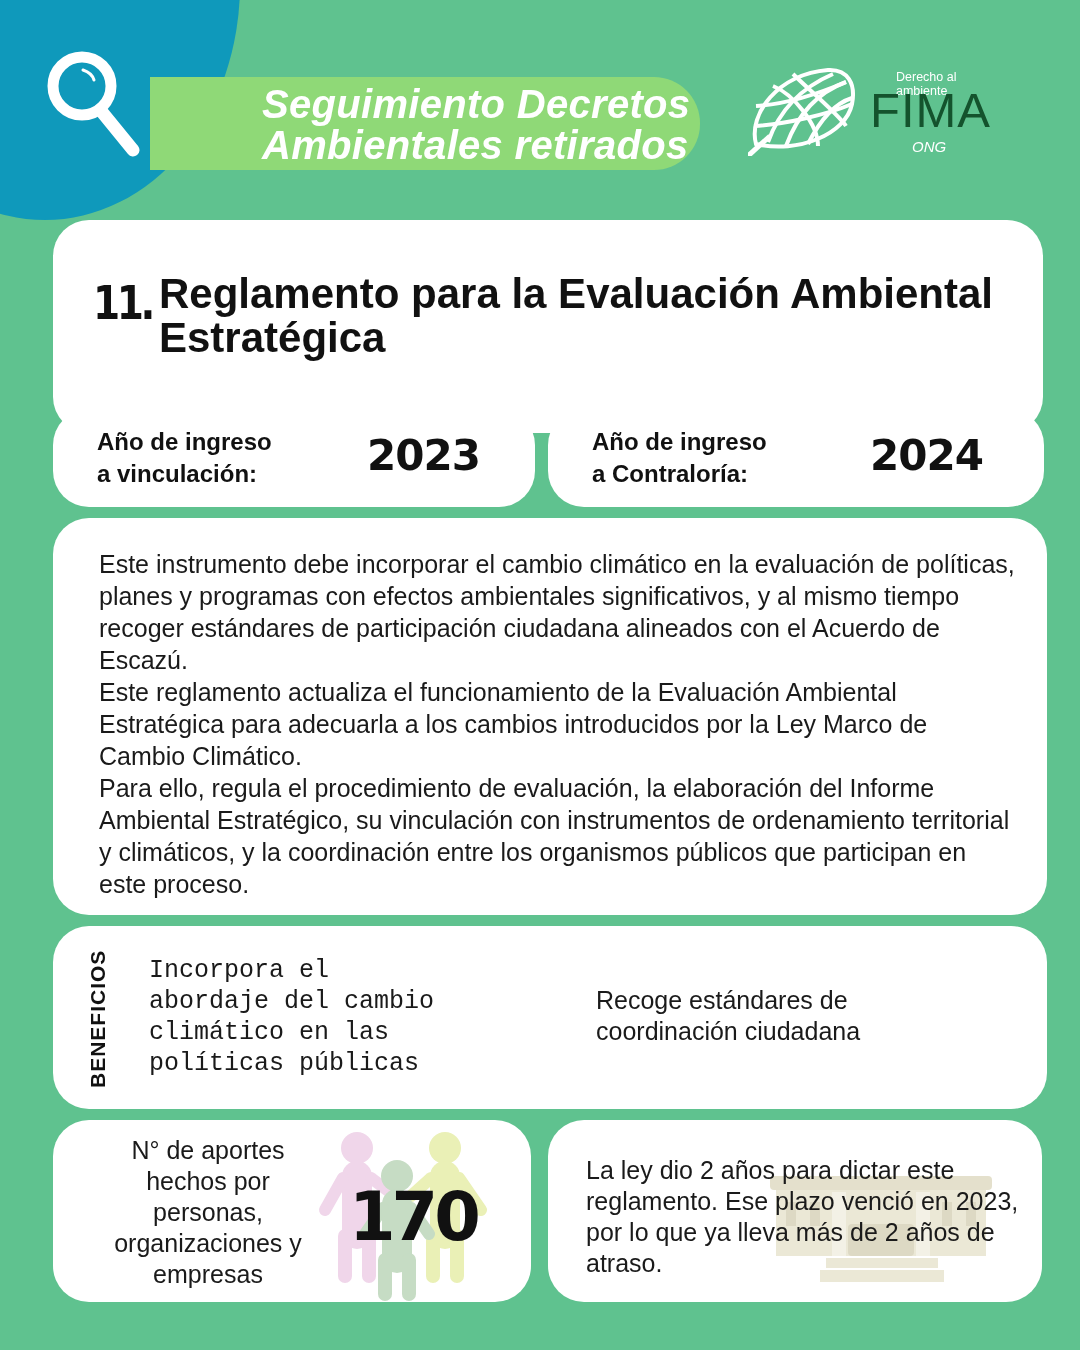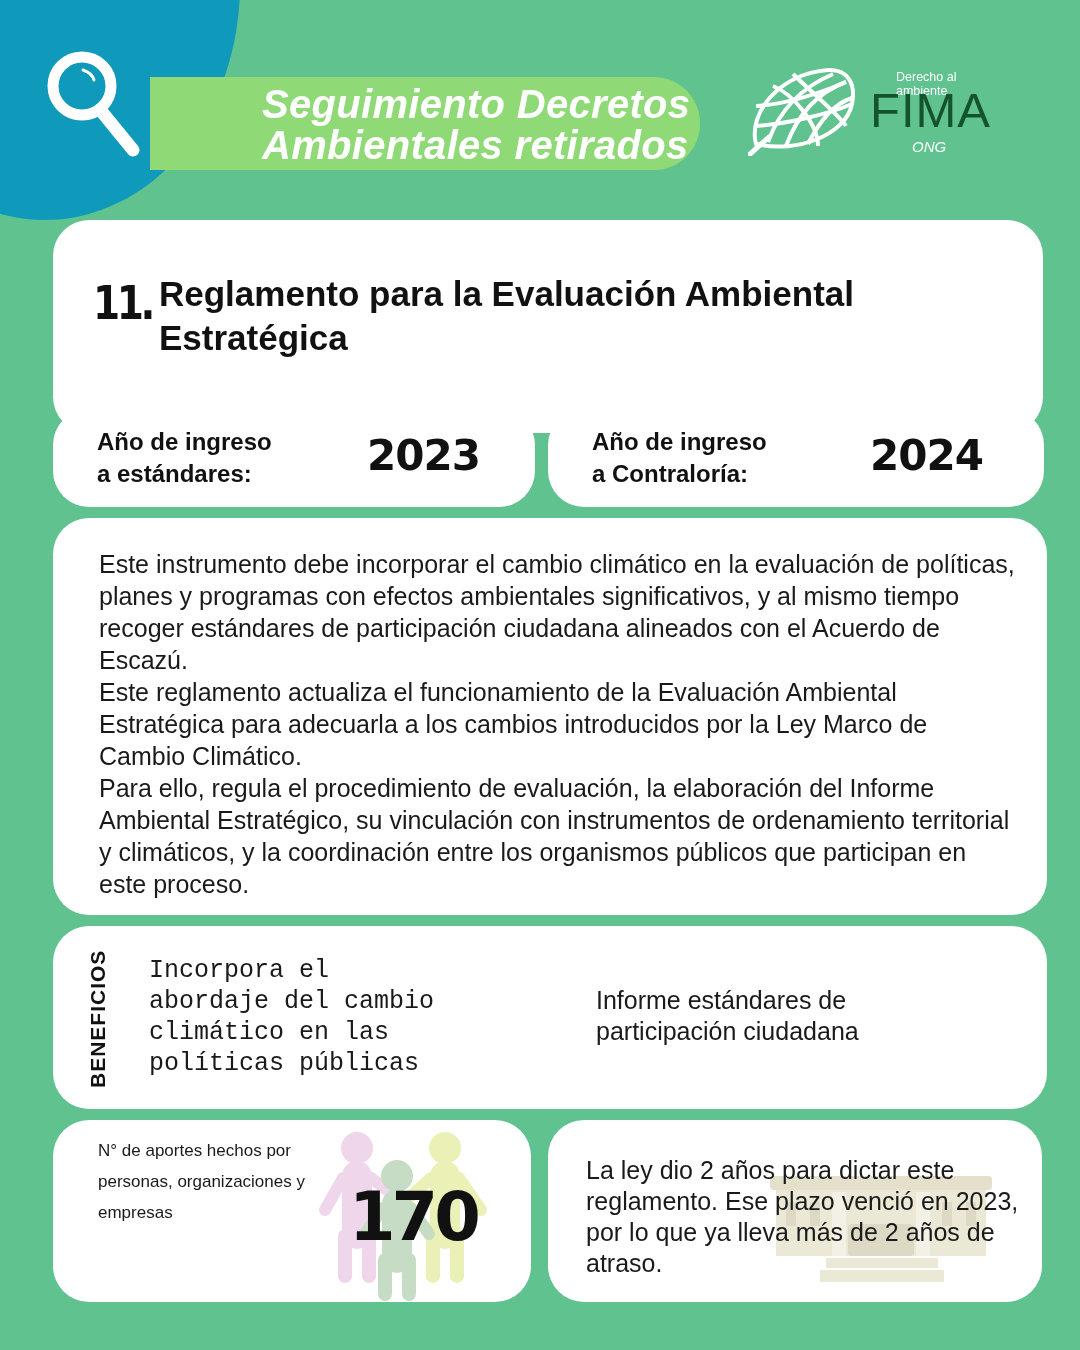--- a/index.html
+++ b/index.html
@@ -36,21 +36,21 @@
 
   .card { position: absolute; background: #fff; border-radius: 36px; }
   .title-card { left: 53px; top: 220px; width: 990px; height: 213px; }
   .title-num {
     position: absolute; left: 40px; top: 56px;
     font-family: "DejaVu Sans", sans-serif; font-weight: bold;
     font-size: 46px; letter-spacing: -4px; transform: scaleX(0.85); transform-origin: left;
   }
   .title-text {
     position: absolute; left: 106px; top: 52px;
-    font-weight: bold; font-size: 35px; line-height: 44px; width: 860px;
+    font-weight: bold; font-size: 42px; line-height: 44px; width: 860px;
   }
   .year-card { top: 409px; height: 98px; }
   .year-left { left: 53px; width: 482px; }
   .year-right { left: 548px; width: 496px; }
   .year-label { position: absolute; left: 44px; top: 17px; font-weight: bold; font-size: 24px; line-height: 32px; }
   .year-value {
     position: absolute; top: 22px; font-family: "DejaVu Sans", sans-serif;
     font-weight: bold; font-size: 42px; letter-spacing: -1px;
   }
   .year-left .year-value { left: 314px; }
@@ -66,21 +66,21 @@
   .ben-label {
     position: absolute; left: 33px; top: 162px;
     transform: rotate(-90deg); transform-origin: left top;
     font-weight: bold; font-size: 21px; letter-spacing: 1px; width: 150px;
   }
   .ben-item { position: absolute; font-size: 25px; line-height: 31px; color: #1a1a1a; }
   .ben-1 { left: 96px; top: 29px; width: 300px; font-family: Liberation Mono, monospace; }
   .ben-2 { left: 543px; top: 59px; width: 380px; }
 
   .count-card { left: 53px; top: 1120px; width: 478px; height: 182px; }
-  .count-label { position: absolute; left: 45px; top: 15px; font-size: 17px; line-height: 31px; color: #1a1a1a; width: 220px; z-index: 2; }
+  .count-label { position: absolute; left: 45px; top: 15px; font-size: 25px; line-height: 31px; color: #1a1a1a; width: 220px; z-index: 2; text-align: center; }
   .people-icon { position: absolute; left: 262px; top: 6px; width: 180px; height: 176px; }
   .count-value {
     position: absolute; left: 296px; top: 58px; z-index: 2;
     font-family: "DejaVu Sans", sans-serif; font-weight: bold; font-size: 67px; letter-spacing: -4px;
   }
 
   .deadline-card { left: 548px; top: 1120px; width: 494px; height: 182px; }
   .building-icon { position: absolute; left: 222px; top: 56px; width: 222px; height: 118px; }
   .deadline-text { position: absolute; left: 38px; top: 35px; width: 440px; font-size: 25px; line-height: 31px; color: #1a1a1a; z-index: 2; }
 </style>
@@ -120,21 +120,21 @@
 </div>
 
 <div class="card title-card">
   <div class="title-num">11.</div>
   <div class="title-text">Reglamento para la Evaluación Ambiental Estratégica</div>
 </div>
 
 <div class="card year-card year-left">
   <div class="year-label">
     <div>Año de ingreso</div>
-    <div>a estándares:</div>
+    <div>a vinculación:</div>
   </div>
   <div class="year-value">2023</div>
 </div>
 
 <div class="card year-card year-right">
   <div class="year-label">
     <div>Año de ingreso</div>
     <div>a Contraloría:</div>
   </div>
   <div class="year-value">2024</div>
@@ -144,21 +144,21 @@
   <div class="desc-text">
     <div>Este instrumento debe incorporar el cambio climático en la evaluación de políticas, planes y programas con efectos ambientales significativos, y al mismo tiempo recoger estándares de participación ciudadana alineados con el Acuerdo de Escazú.</div>
     <div>Este reglamento actualiza el funcionamiento de la Evaluación Ambiental Estratégica para adecuarla a los cambios introducidos por la Ley Marco de Cambio Climático.</div>
     <div>Para ello, regula el procedimiento de evaluación, la elaboración del Informe Ambiental Estratégico, su vinculación con instrumentos de ordenamiento territorial y climáticos, y la coordinación entre los organismos públicos que participan en este proceso.</div>
   </div>
 </div>
 
 <div class="card ben-card">
   <div class="ben-label">BENEFICIOS</div>
   <div class="ben-item ben-1">Incorpora el abordaje del cambio climático en las políticas públicas</div>
-  <div class="ben-item ben-2">Informe estándares de participación ciudadana</div>
+  <div class="ben-item ben-2">Recoge estándares de coordinación ciudadana</div>
 </div>
 
 <div class="card count-card">
   <div class="count-label">N° de aportes hechos por personas, organizaciones y empresas</div>
   <svg class="people-icon" viewBox="0 0 180 176">
     <g stroke-linecap="round">
       <circle cx="42" cy="22" r="16" fill="#f0d6ea"></circle>
       <line x1="42" y1="50" x2="42" y2="108" stroke="#f0d6ea" stroke-width="30"></line>
       <line x1="30" y1="110" x2="30" y2="150" stroke="#f0d6ea" stroke-width="14"></line>
       <line x1="54" y1="110" x2="54" y2="150" stroke="#f0d6ea" stroke-width="14"></line>

